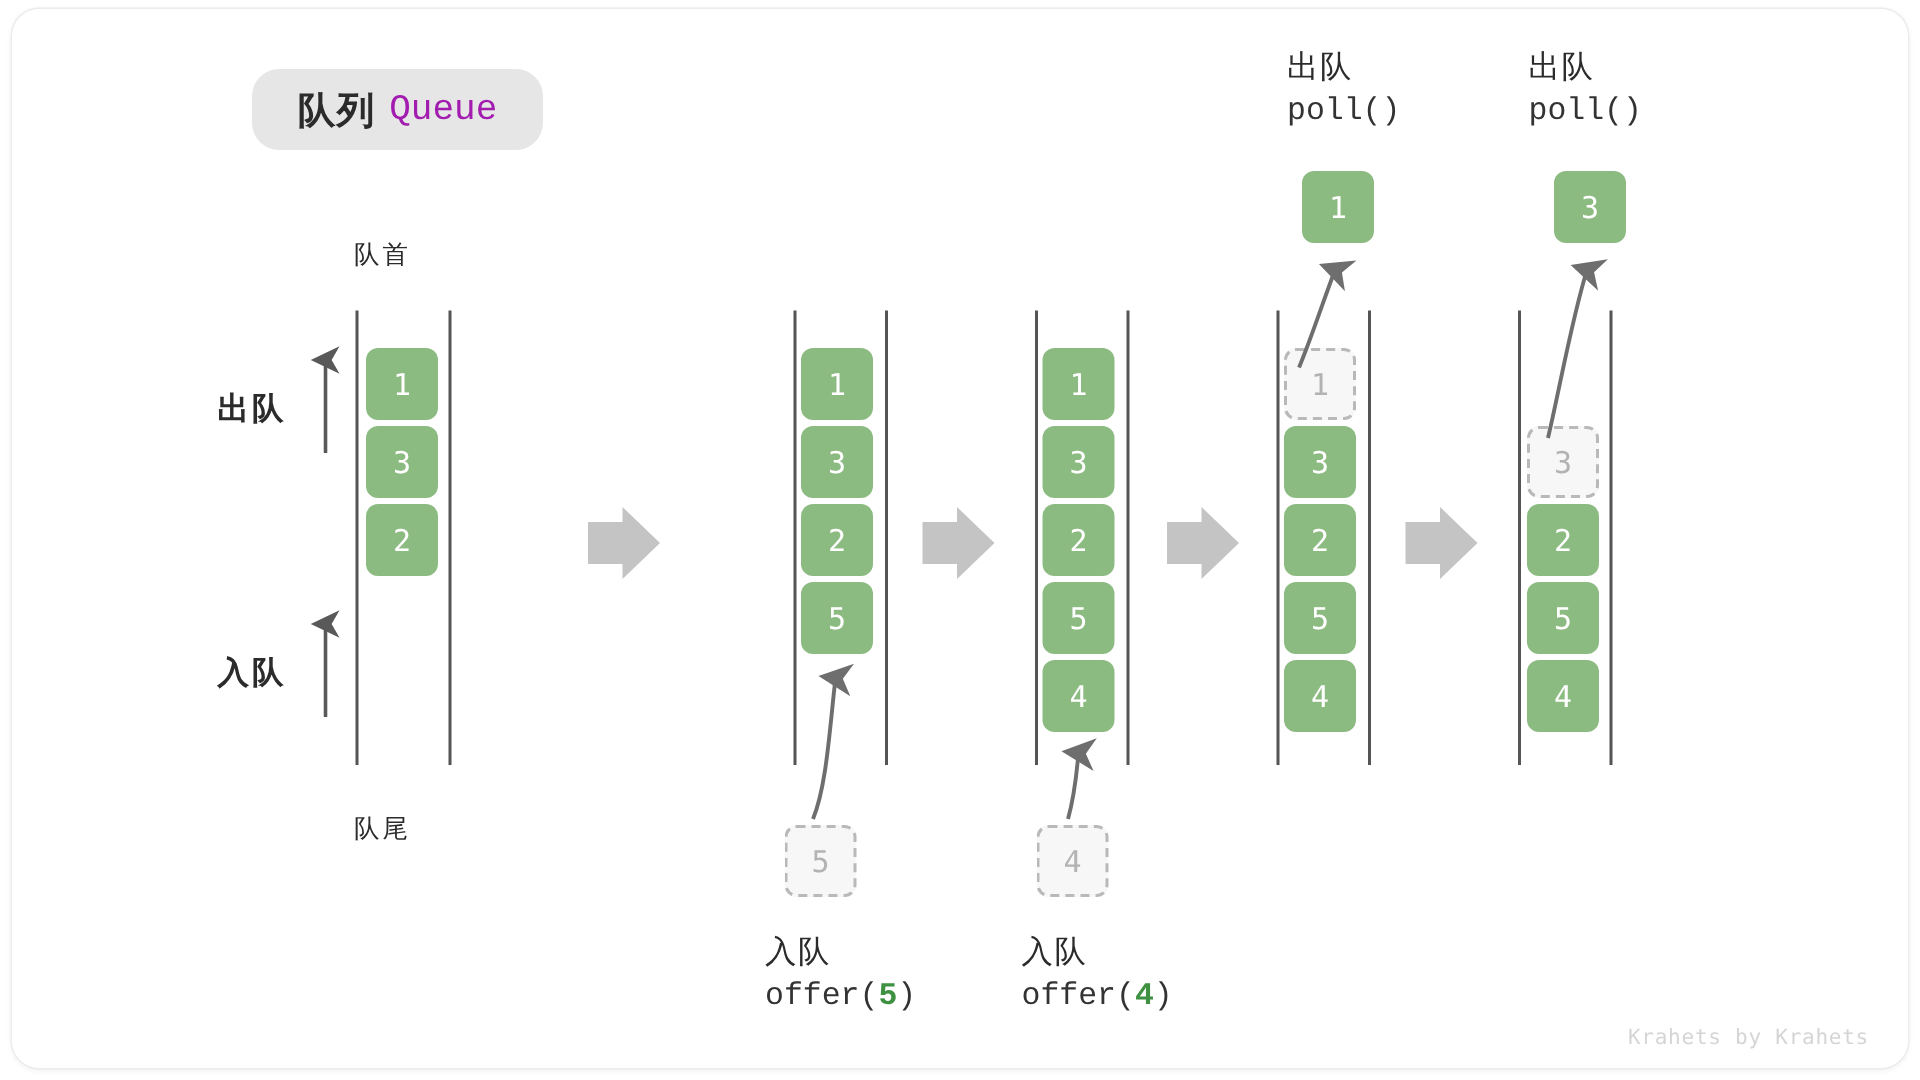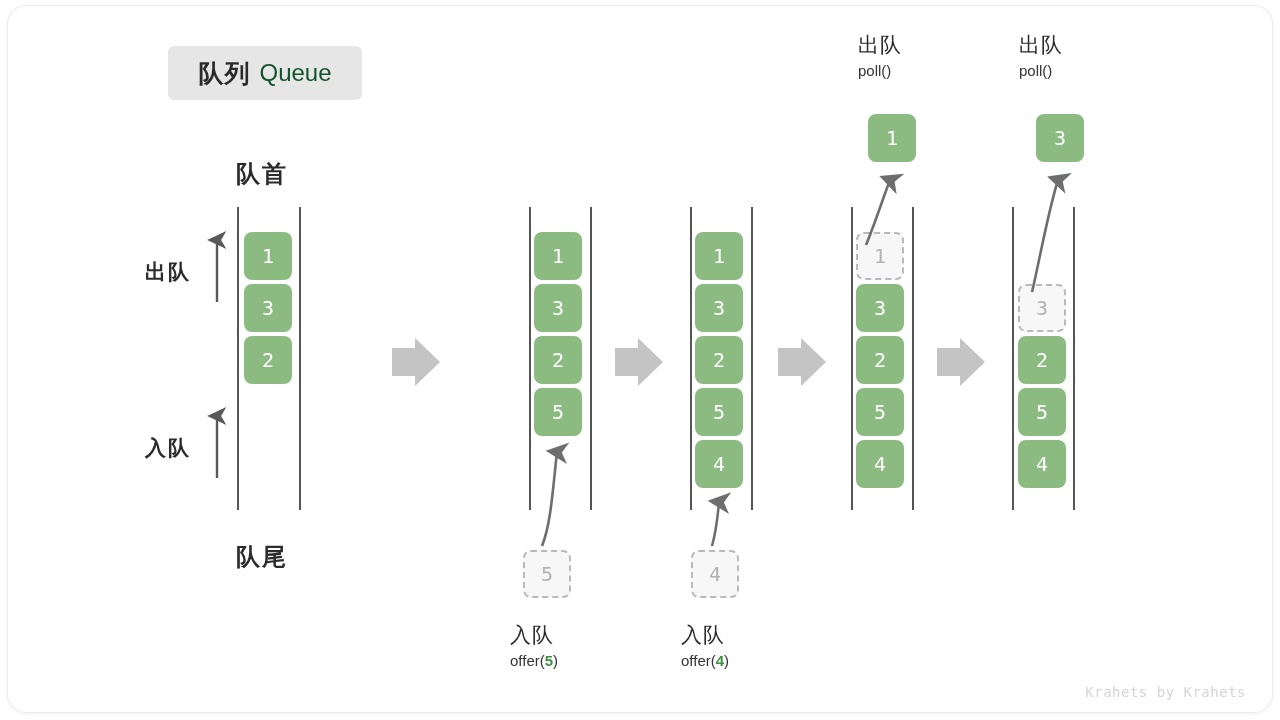--- a/index.html
+++ b/index.html
@@ -28,44 +28,44 @@
   }
 
   
   .title-chip {
     position: absolute;
     left: 168px;
     top: 46px;
     width: 194px;
     height: 54px;
     background: #e6e6e6;
-    border-radius: 6px;
+    border-radius: 18px;
     display: flex;
     align-items: center;
     justify-content: center;
     gap: 9px;
   }
   .title-cn {
     font-size: 25px;
     font-weight: bold;
     color: #2b2b2b;
     letter-spacing: 1px;
   }
   .title-en {
     font-size: 24px;
-    color: #14532d;
-    font-family: Liberation Sans, sans-serif;
+    color: #a21caf;
+    font-family: Liberation Mono, monospace;
   }
 
   
   .abs { position: absolute; white-space: pre; }
 
   .head-label {
-    font-size: 24px;
-    font-weight: bold;
+    font-size: 17px;
+    font-weight: normal;
     color: #2b2b2b;
     letter-spacing: 2px;
   }
   .side-label {
     font-size: 21px;
     font-weight: bold;
     color: #2b2b2b;
     letter-spacing: 2px;
   }
 
@@ -102,23 +102,23 @@
     position: absolute;
     text-align: left;
     line-height: 1.45;
   }
   .op-cn {
     font-size: 21px;
     color: #2b2b2b;
     letter-spacing: 1px;
   }
   .op-code {
-    font-size: 15px;
+    font-size: 21px;
     color: #333333;
-    font-family: Liberation Sans, sans-serif;
+    font-family: Liberation Mono, monospace;
   }
   .op-code .num { color: #3f9142; font-weight: bold; }
 
   
   .credit {
     position: absolute;
     right: 34px;
     bottom: 20px;
     font-size: 14px;
     color: #d5d5d5;

